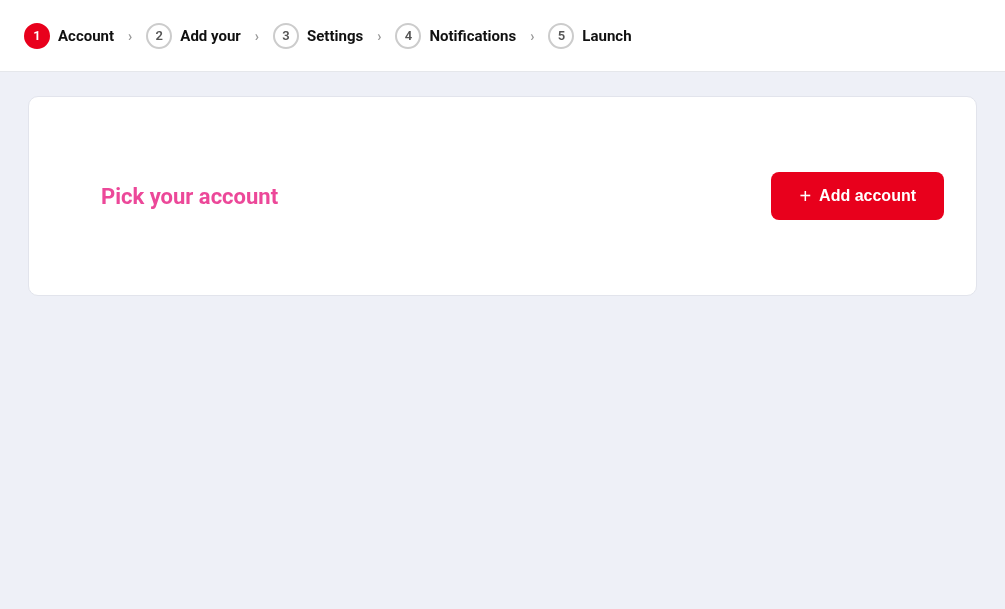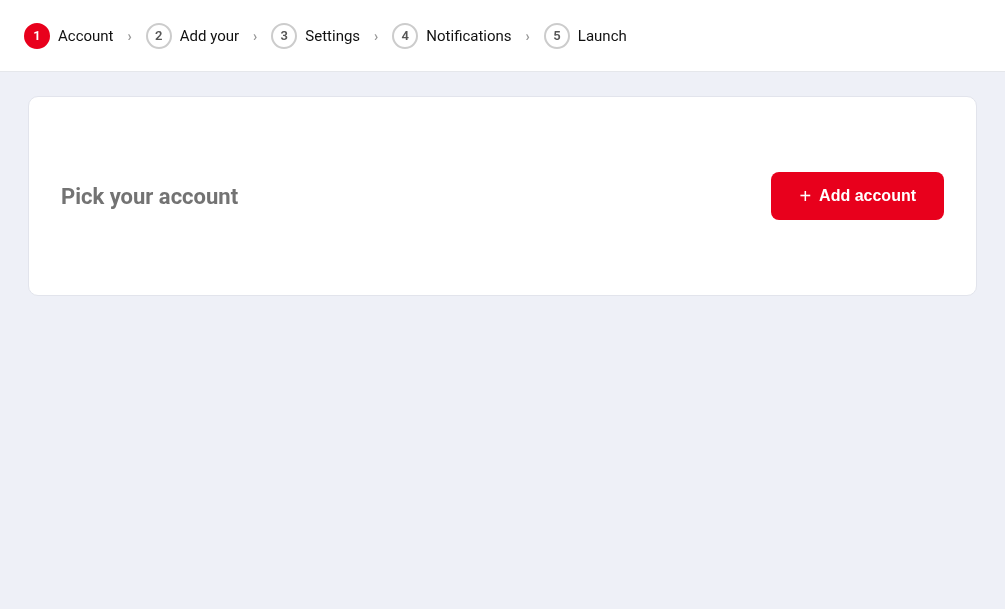--- a/index.html
+++ b/index.html
@@ -49,21 +49,21 @@
     }
 
     .stepper-number.active {
       background-color: #e8001c;
       border-color: #e8001c;
       color: #ffffff;
     }
 
     .stepper-label {
       font-size: 15px;
-      font-weight: 400;
+      font-weight: 700;
       color: #111;
       white-space: nowrap;
     }
 
     .stepper-chevron {
       margin: 0 14px;
       color: #999;
       font-size: 14px;
       font-weight: 700;
     }
@@ -80,21 +80,22 @@
       padding: 40px 32px;
       display: flex;
       align-items: center;
       justify-content: space-between;
       min-height: 200px;
     }
 
     .card-title {
       font-size: 22px;
       font-weight: 700;
-      color: #737373;
+      color: #ec4899;
+      margin-left: 40px;
     }
 
     .add-account-btn {
       background-color: #e8001c;
       color: #ffffff;
       border: none;
       border-radius: 8px;
       padding: 14px 28px;
       font-size: 16px;
       font-weight: 600;

